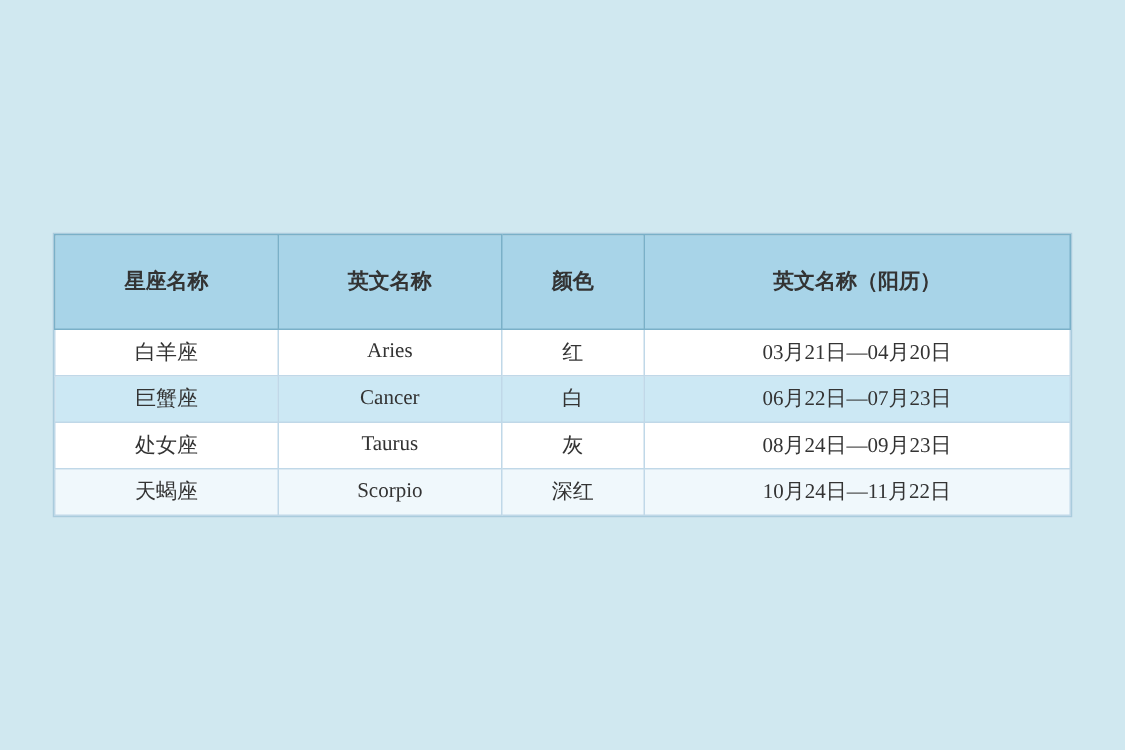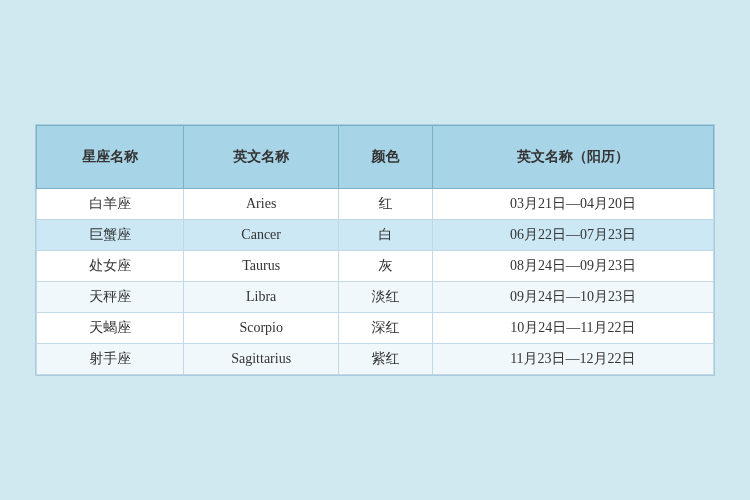--- a/index.html
+++ b/index.html
@@ -77,32 +77,20 @@
           <td>白</td>
           <td>06月22日—07月23日</td>
         </tr>
         <tr>
           <td>处女座</td>
           <td>Taurus</td>
           <td>灰</td>
           <td>08月24日—09月23日</td>
         </tr>
         <tr>
-          <td>天秤座</td>
-          <td>Libra</td>
-          <td>淡红</td>
-          <td>09月24日—10月23日</td>
-        </tr>
-        <tr>
           <td>天蝎座</td>
           <td>Scorpio</td>
           <td>深红</td>
           <td>10月24日—11月22日</td>
-        </tr>
-        <tr>
-          <td>射手座</td>
-          <td>Sagittarius</td>
-          <td>紫红</td>
-          <td>11月23日—12月22日</td>
         </tr>
       </tbody>
   </table>
 </div>
 
 </body></html>

